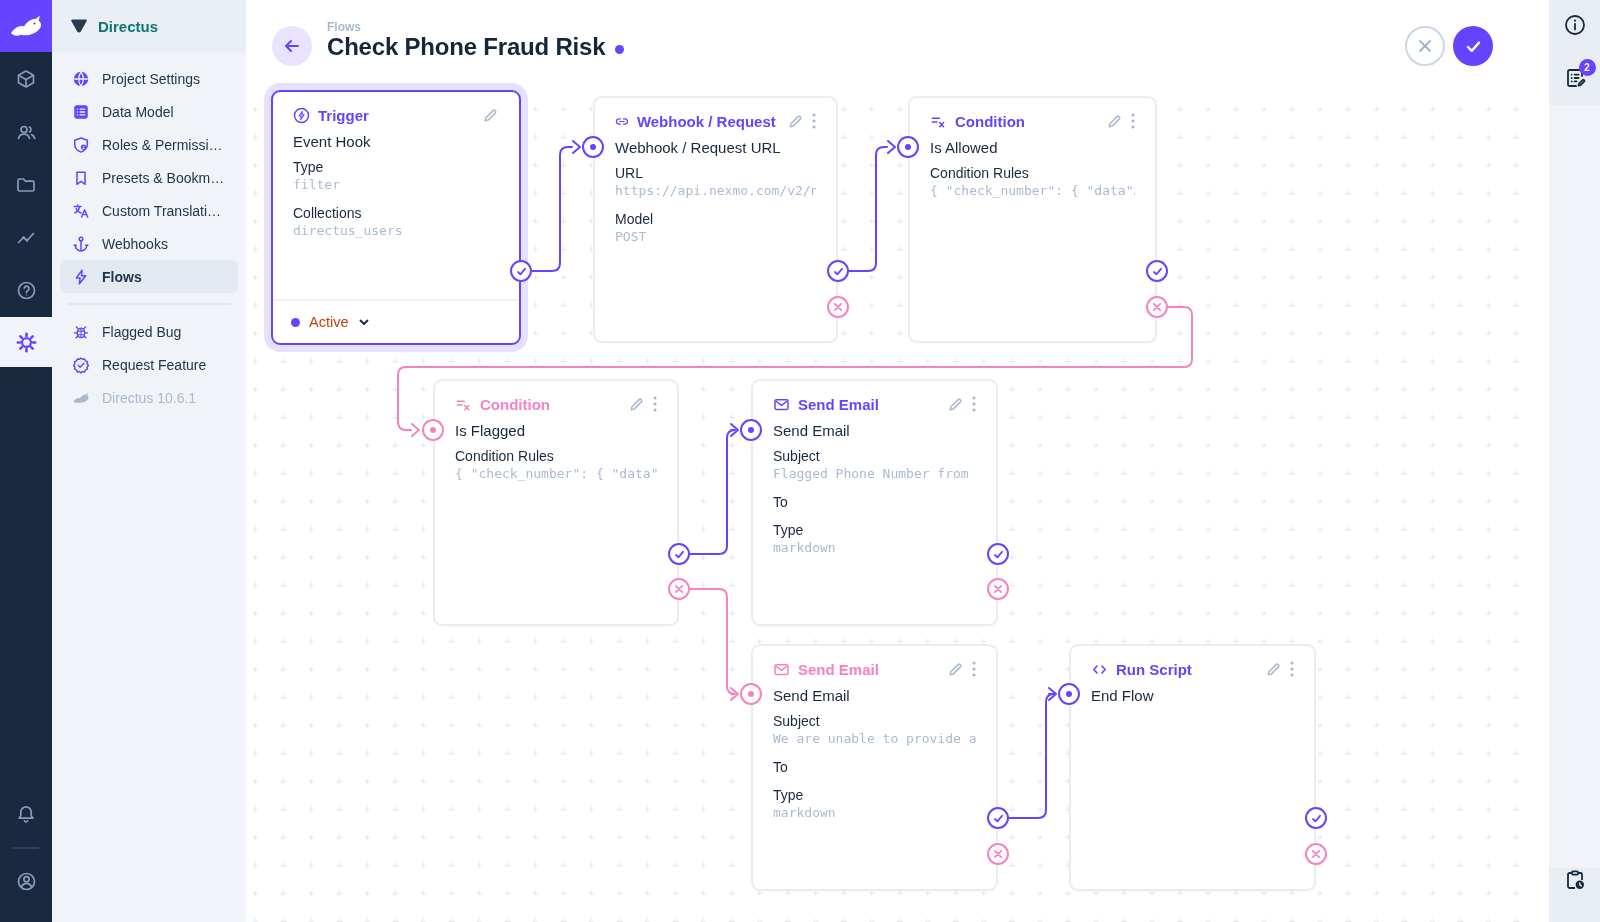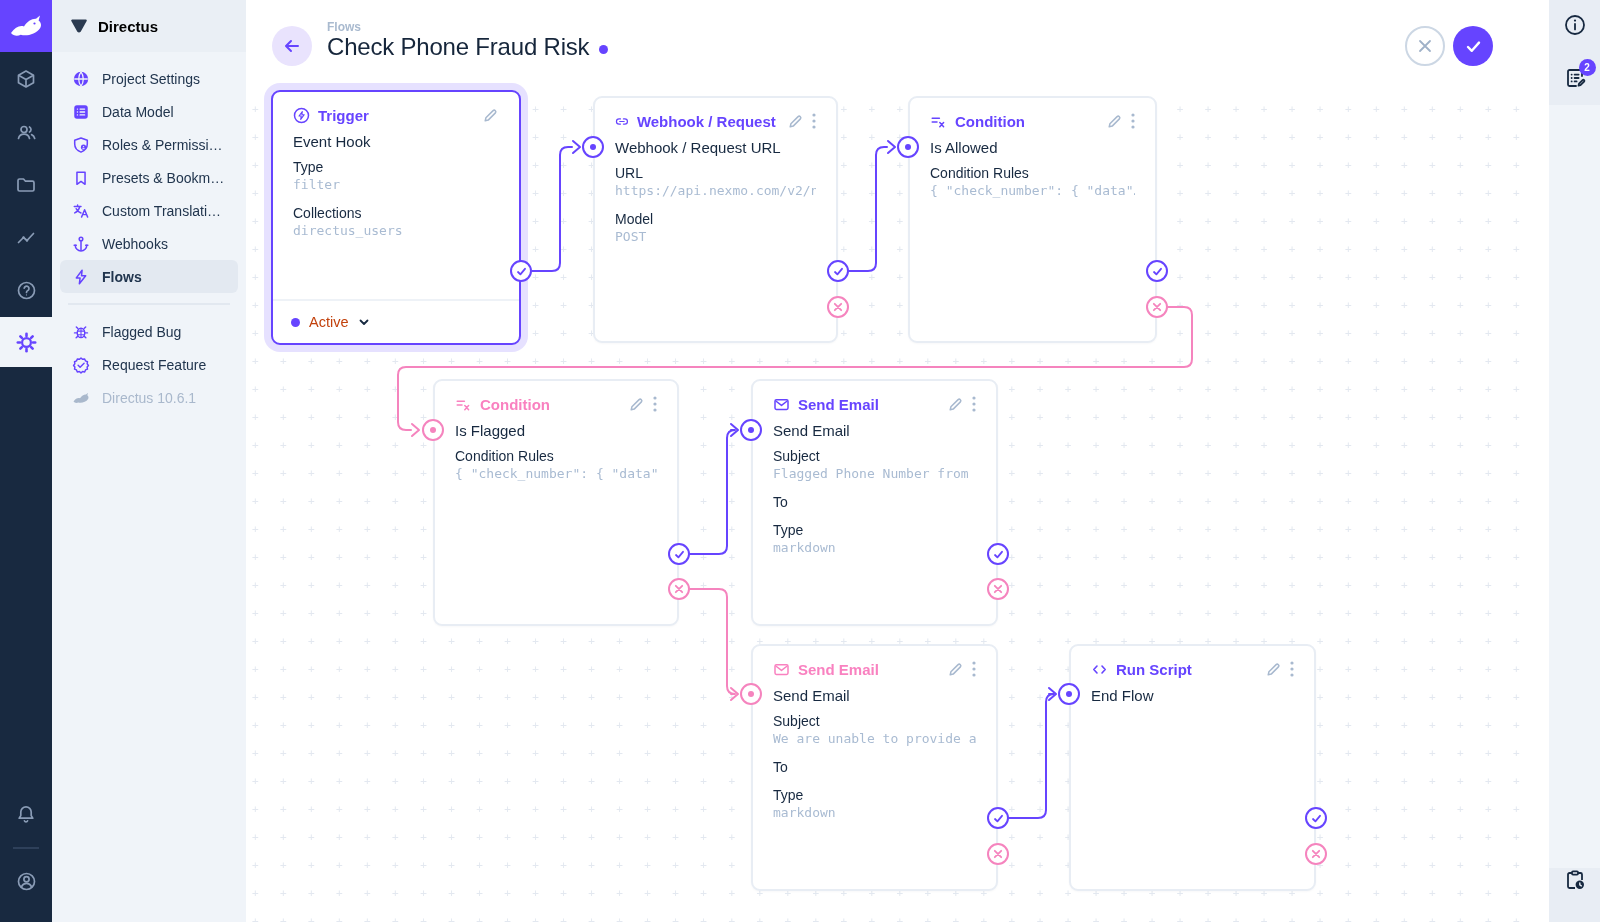--- a/index.html
+++ b/index.html
@@ -14,21 +14,21 @@
   .mod { width:52px; height:53px; display:flex; align-items:center; justify-content:center; color:#8a9cb6; cursor:pointer; }
   .mod.active { background:#f0f4f9; color:#6644ff; height:50px; }
   .mod-spacer { flex:1; }
   .mod-divider { width:26px; height:2px; background:#2e405a; margin:6px 0; }
   .mod-bottom { width:52px; height:53px; display:flex; align-items:center; justify-content:center; color:#8a9cb6; cursor:pointer; }
   .mod-last { margin-bottom:14px; }
 
   
   .nav-panel { position:absolute; left:52px; top:0; width:194px; height:922px; background:#f0f4f9; z-index:30; }
   .nav-header { height:52px; display:flex; align-items:center; gap:10px; padding:0 18px; background:#eaeff5;
-    font-size:15px; font-weight:700; color:#000000; }
+    font-size:15px; font-weight:700; color:#0f766e; }
   .nav-list { padding-top:10px; }
   .nav-item { height:33px; margin:0 8px; padding:0 12px; border-radius:6px; display:flex; align-items:center; gap:12px;
     font-size:14px; font-weight:500; color:#21354e; cursor:pointer; white-space:nowrap; overflow:hidden; }
   .nav-item .ni-icon { color:#6644ff; flex:0 0 auto; }
   .nav-item.active { background:#e3e9f1; font-weight:600; }
   .nav-item.dim { color:#a9b8cc; }
   .nav-item.dim .ni-icon { color:#a9b8cc; }
   .nav-item span.lbl { overflow:hidden; text-overflow:ellipsis; }
   .nav-divider { height:2px; background:#e2e8f0; margin:10px 16px; }
 
@@ -43,21 +43,21 @@
   
   .main { position:absolute; left:246px; top:0; right:51px; bottom:0; background:#fff; overflow:hidden; }
   #grid { position:absolute; left:6px; top:96px; font-family:"DejaVu Sans Mono",monospace; font-size:11px;
     line-height:28px; letter-spacing:21.4px; color:#e3e8f0; white-space:pre; user-select:none; }
 
   .page-header { position:absolute; left:0; top:0; right:0; height:92px; z-index:5; }
   .back-btn { position:absolute; left:26px; top:26px; width:40px; height:40px; border-radius:50%; background:#e9e3fd;
     display:flex; align-items:center; justify-content:center; color:#6644ff; cursor:pointer; }
   .crumb { position:absolute; left:81px; top:20px; font-size:12px; font-weight:600; color:#a9bacf; }
   .title-row { position:absolute; left:81px; top:33px; display:flex; align-items:center; gap:10px; }
-  .page-title { font-size:24px; font-weight:400; color:#16263b; letter-spacing:-0.2px; }
+  .page-title { font-size:24px; font-weight:700; color:#16263b; letter-spacing:-0.2px; }
   .unsaved-dot { width:9px; height:9px; border-radius:50%; background:#6644ff; margin-top:4px; }
   .hdr-actions { position:absolute; right:56px; top:26px; display:flex; gap:8px; }
   .circle-btn { width:40px; height:40px; border-radius:50%; display:flex; align-items:center; justify-content:center; cursor:pointer; }
   .btn-discard { border:2px solid #ccd7e4; color:#9fb1c8; background:#fff; }
   .btn-save { background:#6644ff; color:#fff; }
 
   
   .node { position:absolute; background:#fff; border:2px solid #e8edf4; border-radius:9px; padding:12px 20px 0;
     box-shadow:0 1px 2px rgba(23,41,64,0.03); z-index:2; }
   .node.selected { border-color:#6644ff; box-shadow:0 0 0 7px rgba(102,68,255,0.16); }

